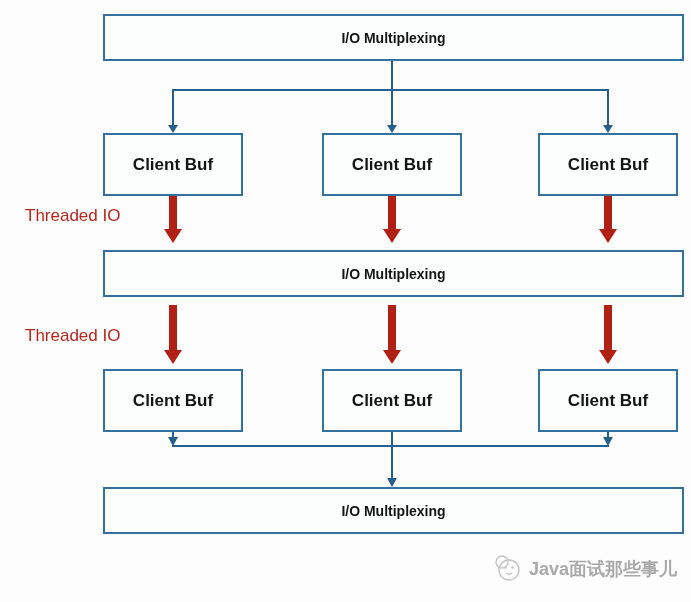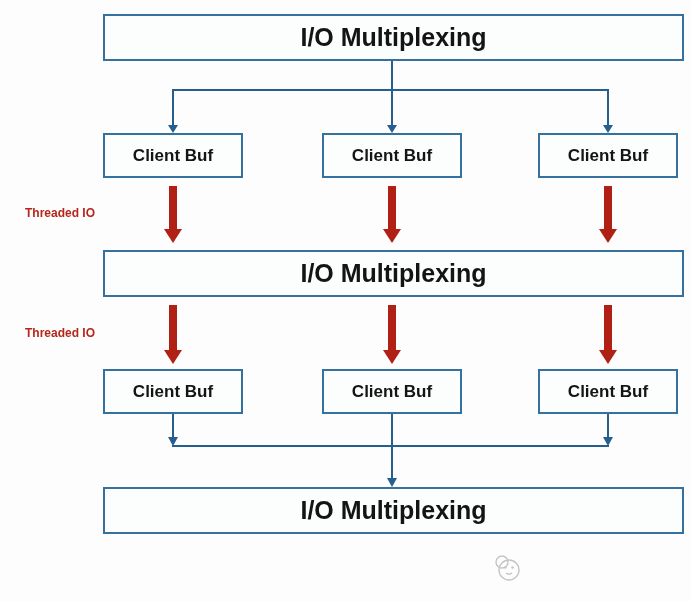--- a/index.html
+++ b/index.html
@@ -14,35 +14,35 @@
   .red  { fill:var(--arrow_red,#b02014); }
 
   .wbox, .cbox {
     position:absolute; box-sizing:border-box;
     display:flex; align-items:center; justify-content:center;
     border:2px solid var(--box_border,#35719f);
     background:var(--box_fill,#fcfdfd);
     color:var(--text_black,#141414);
     font-weight:bold; text-align:center;
   }
-  .wbox { left:103px; width:581px; height:47px; font-size:25px; }
+  .wbox { left:103px; width:581px; height:47px; font-size:14px; }
   .wbox.top    { top:14px; }
   .wbox.middle { top:250px; }
   .wbox.bottom { top:487px; }
 
-  .cbox { width:140px; height:45px; font-size:17px;text-align:right; }
+  .cbox { width:140px; height:63px; font-size:17px;text-align:right; }
   .r1 { top:133px; }
   .r2 { top:369px; }
   .col-l { left:103px; }
   .col-m { left:322px; }
   .col-r { left:538px; }
 
   .tio {
     position:absolute; left:25px; width:130px;
-    font-size:12px; font-weight:bold;
+    font-size:17px; font-weight:normal;
     color:var(--red_text,#b5261b); white-space:nowrap;
   }
   .tio1 { top:206px; }
   .tio2 { top:326px; }
 
   .caption {
     position:absolute; left:284px; top:566px; width:150px;
     text-align:center; font-size:18px; letter-spacing:1px;
     color:var(--caption_gray,#8c8c8c); white-space:nowrap;
   }
@@ -128,15 +128,16 @@
 
 
   <div class="watermark">
     <svg class="wm-icon" viewBox="0 0 32 34">
       <circle cx="10" cy="10" r="6"></circle>
       <circle cx="17" cy="18" r="10"></circle>
       <circle class="dot" cx="13.5" cy="15.5" r="1.2"></circle>
       <circle class="dot" cx="20.5" cy="15.5" r="1.2"></circle>
       <path d="M14 21 q3 2.4 6 0"></path>
     </svg>
+    <span>Java面试那些事儿</span>
   </div>
 
 </div>
 
 </body></html>

